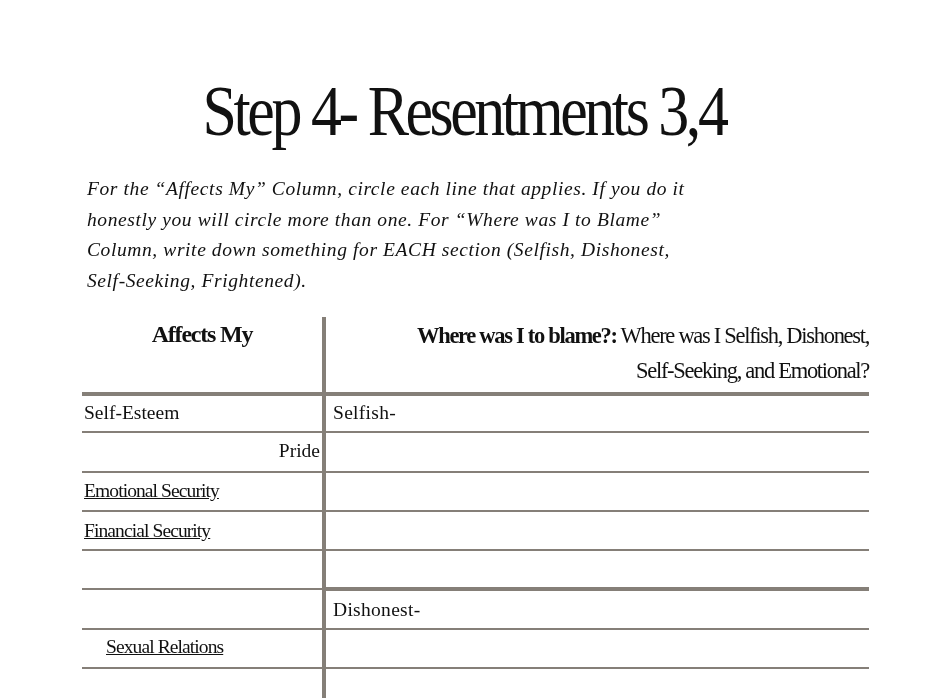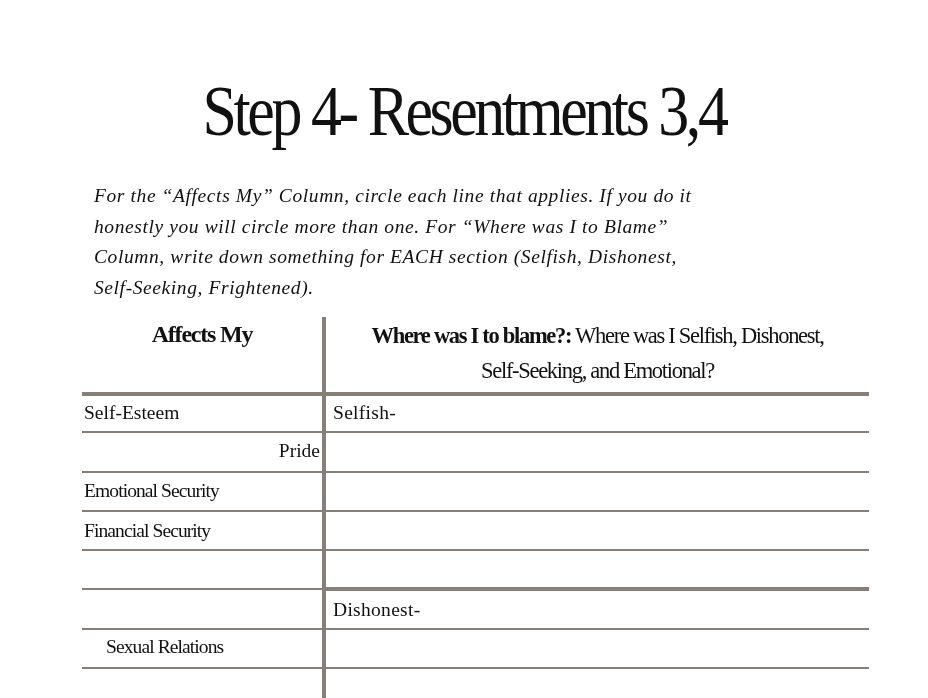--- a/index.html
+++ b/index.html
@@ -32,21 +32,21 @@
     }
     .instructions {
       position: absolute;
       left: 83px;
       top: 170px;
       width: 760px;
       font-style: italic;
       font-size: 19.5px;
       line-height: 30.5px;
       letter-spacing: 0.6px;
-      margin: 11px;
+      margin: 4px;
     }
     .instructions .line {
       display: block;
       white-space: nowrap;
     }
     .table {
       position: absolute;
       left: 0;
       top: 0;
       width: 801px;
@@ -86,37 +86,37 @@
       font-weight: bold;
       font-size: 24px;
       line-height: 32px;
       letter-spacing: -1.2px;
     }
     .head-right {
       position: absolute;
       left: 326px;
       top: 318px;
       width: 543px;
-      text-align: center;
+      text-align: right;
       font-size: 22.5px;
       line-height: 35px;
       letter-spacing: -1.3px;
     }
     .head-right b {
       font-weight: bold;
     }
     .cell-left {
       position: absolute;
       left: 84px;
       width: 236px;
       font-size: 19.5px;
       line-height: 24px;
       white-space: nowrap;
     }
-    .cell-left.tight { letter-spacing: -0.9px; }
+    .cell-left.tight { letter-spacing: -0.9px; text-decoration: underline; }
     .cell-right {
       position: absolute;
       left: 333px;
       width: 530px;
       font-size: 19.5px;
       line-height: 24px;
       letter-spacing: 0.3px;
       white-space: nowrap;
     }
   </style>

